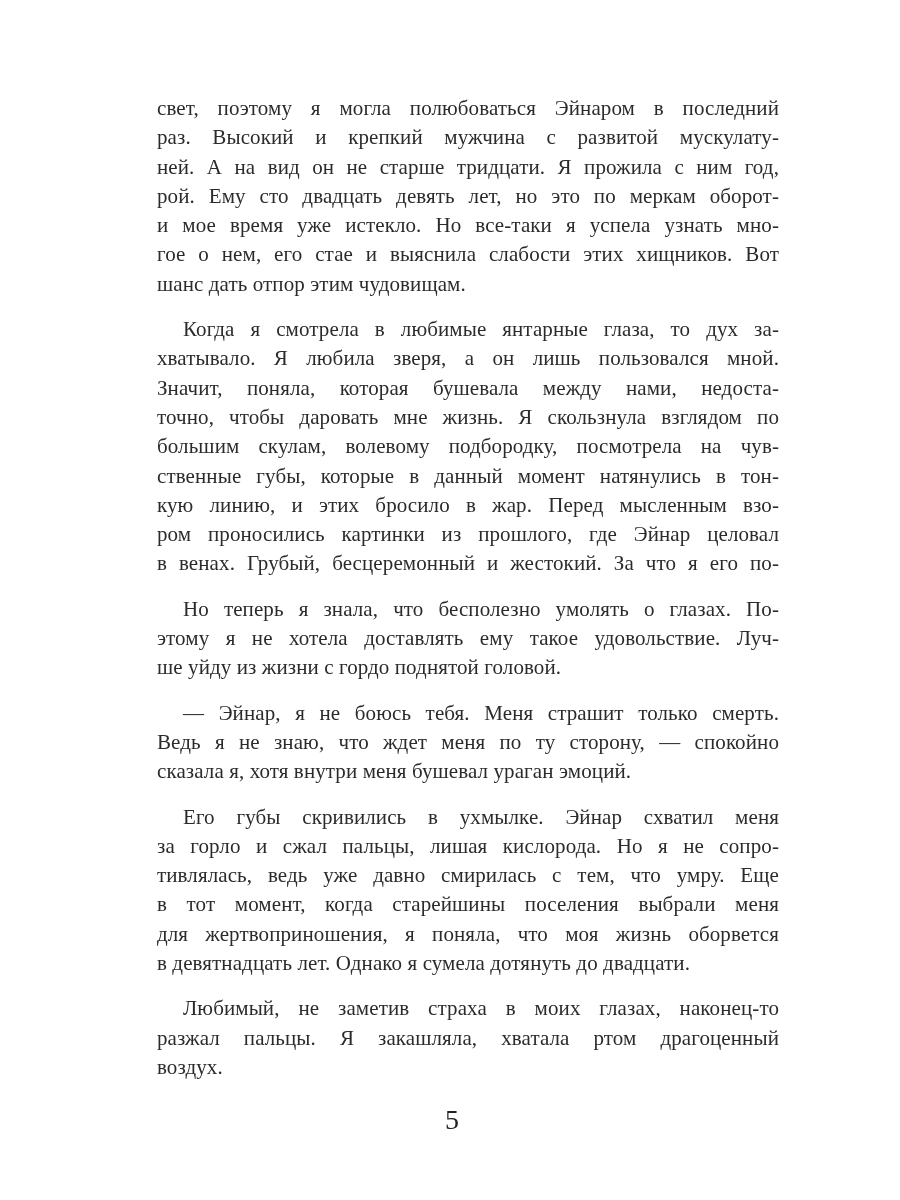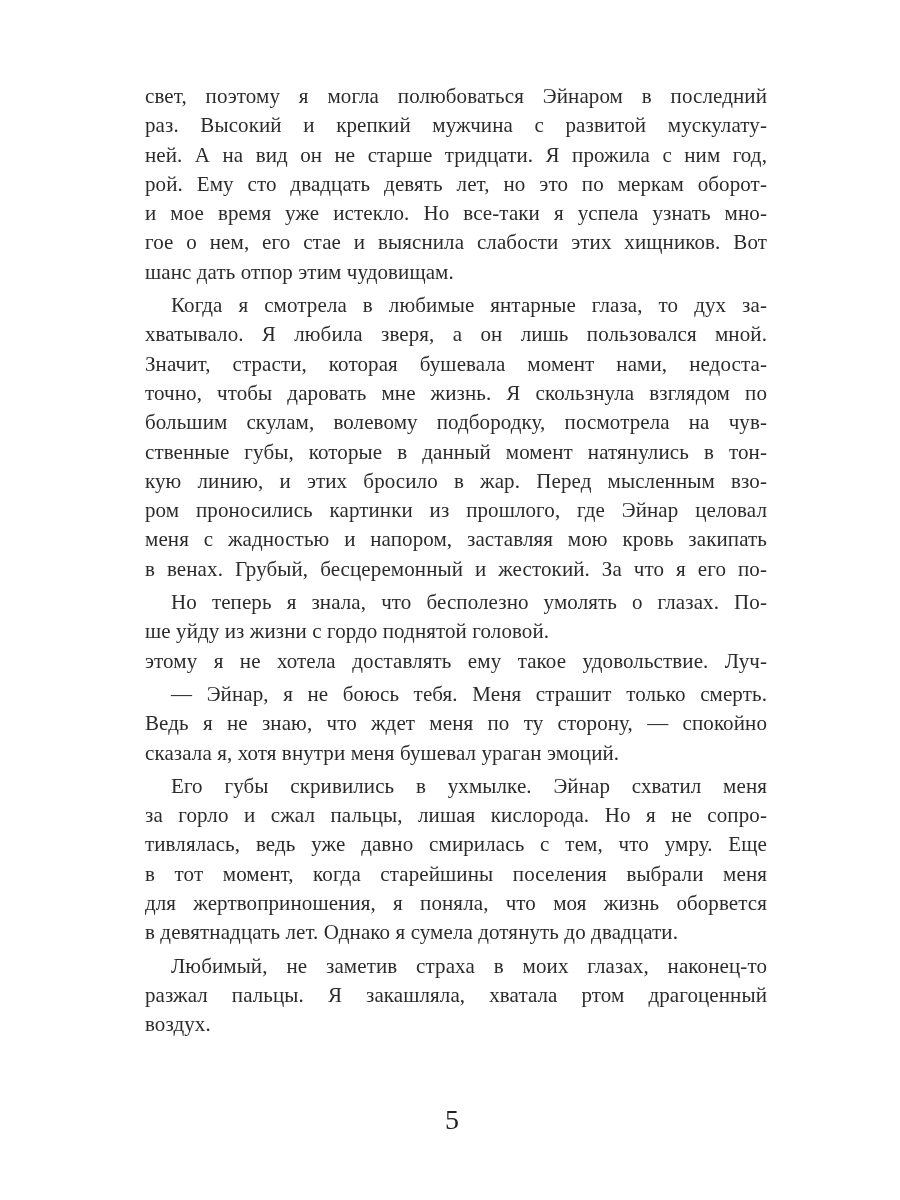--- a/index.html
+++ b/index.html
@@ -19,21 +19,21 @@
     position: absolute;
     left: 141px;
     top: 78px;
     width: 622px;
     font-size: 21px;
     line-height: 29.3px;
     color: #2b2b2b;
     letter-spacing: 0.1px;
   }
   .paragraph {
-    margin: 4px;
+    margin: 16px;
     padding: 0;
   }
   .text-line {
     text-align: justify;
     text-align-last: justify;
     box-sizing: border-box;
     width: 622px;
     white-space: normal;
   }
   .text-line.end {
@@ -63,33 +63,32 @@
         <div class="text-line">раз. Высокий и крепкий мужчина с развитой мускулату-</div>
         <div class="text-line">ней. А на вид он не старше тридцати. Я прожила с ним год,</div>
         <div class="text-line">рой. Ему сто двадцать девять лет, но это по меркам оборот-</div>
         <div class="text-line">и мое время уже истекло. Но все-таки я успела узнать мно-</div>
         <div class="text-line">гое о нем, его стае и выяснила слабости этих хищников. Вот</div>
         <div class="text-line end">шанс дать отпор этим чудовищам.</div>
       </div>
       <div class="paragraph">
         <div class="text-line indent">Когда я смотрела в любимые янтарные глаза, то дух за-</div>
         <div class="text-line">хватывало. Я любила зверя, а он лишь пользовался мной.</div>
-        <div class="text-line">Значит, страсти, которая бушевала момент нами, недоста-</div>
+        <div class="text-line">Значит, поняла, которая бушевала между нами, недоста-</div>
         <div class="text-line">точно, чтобы даровать мне жизнь. Я скользнула взглядом по</div>
         <div class="text-line">большим скулам, волевому подбородку, посмотрела на чув-</div>
         <div class="text-line">ственные губы, которые в данный момент натянулись в тон-</div>
         <div class="text-line">кую линию, и этих бросило в жар. Перед мысленным взо-</div>
         <div class="text-line">ром проносились картинки из прошлого, где Эйнар целовал</div>
-        <div class="text-line">меня с жадностью и напором, заставляя мою кровь закипать</div>
         <div class="text-line">в венах. Грубый, бесцеремонный и жестокий. За что я его по-</div>
       </div>
       <div class="paragraph">
         <div class="text-line indent">Но теперь я знала, что бесполезно умолять о глазах. По-</div>
+        <div class="text-line">этому я не хотела доставлять ему такое удовольствие. Луч-</div>
         <div class="text-line end">ше уйду из жизни с гордо поднятой головой.</div>
-        <div class="text-line">этому я не хотела доставлять ему такое удовольствие. Луч-</div>
       </div>
       <div class="paragraph">
         <div class="text-line indent">— Эйнар, я не боюсь тебя. Меня страшит только смерть.</div>
         <div class="text-line">Ведь я не знаю, что ждет меня по ту сторону, — спокойно</div>
         <div class="text-line end">сказала я, хотя внутри меня бушевал ураган эмоций.</div>
       </div>
       <div class="paragraph">
         <div class="text-line indent">Его губы скривились в ухмылке. Эйнар схватил меня</div>
         <div class="text-line">за горло и сжал пальцы, лишая кислорода. Но я не сопро-</div>
         <div class="text-line">тивлялась, ведь уже давно смирилась с тем, что умру. Еще</div>

